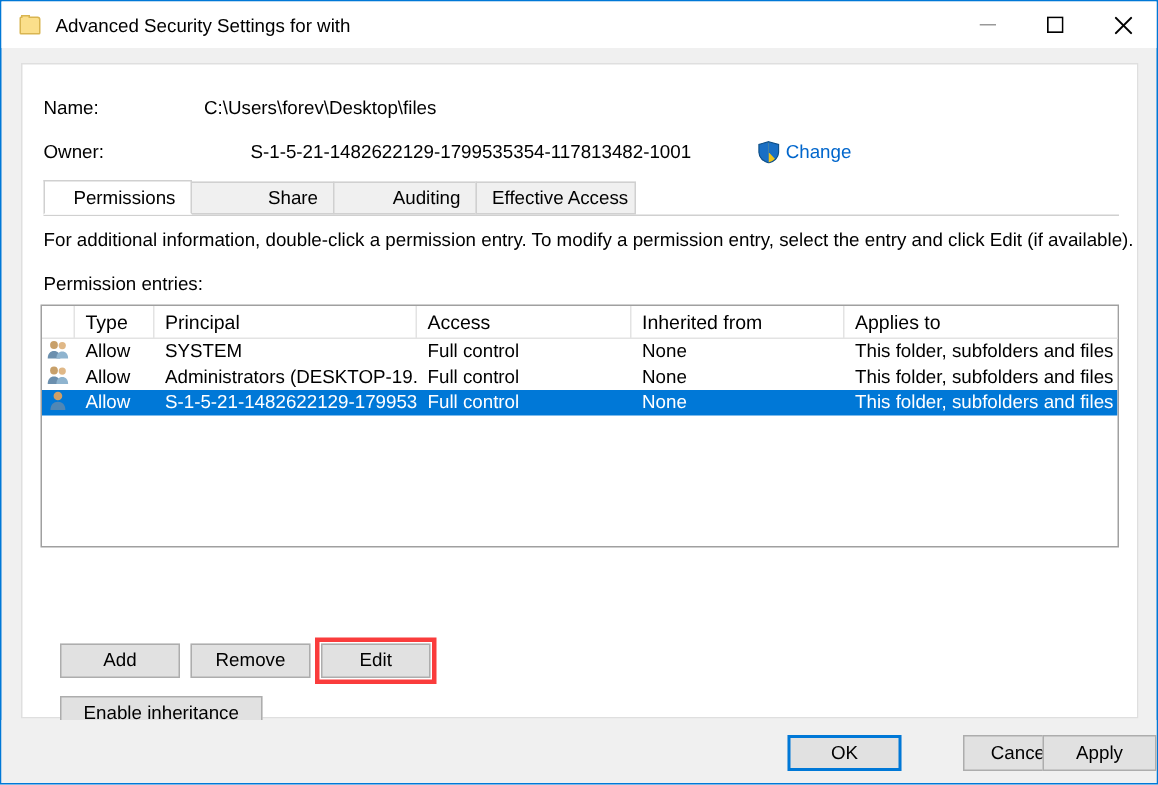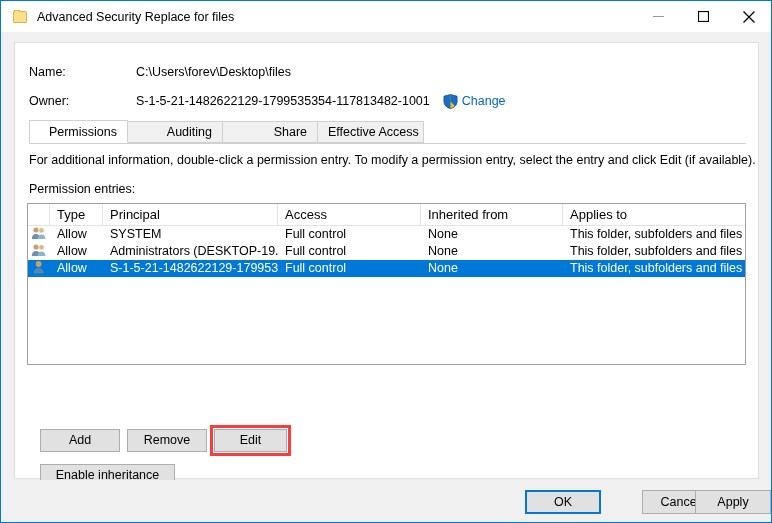--- a/index.html
+++ b/index.html
@@ -101,21 +101,21 @@
   
   .info-row {
     position: absolute;
     left: 14px;
     display: flex;
     align-items: center;
     height: 18px;
     font-size: 12.5px;
   }
   .info-row.name  { top: 20px; }
-  .info-row.owner { top: 49px; }
+  .info-row.owner { top: 49px; gap: 31px; }
   .info-label {
     width: 91px;
     flex: 0 0 auto;
   }
   .info-value { white-space: nowrap; margin-left: 16px; }
 
   .change-link-wrap {
     display: flex;
     align-items: center;
     margin-left: 13px;
@@ -323,21 +323,21 @@
 </style>
 </head>
 <body>
 
 <div class="window">
 
   <div class="titlebar">
     <div class="title-icon">
       <div class="folder-shape"></div>
     </div>
-    <div class="title-text">Advanced Security Replace for files</div>
+    <div class="title-text">Advanced Security Settings for with</div>
 
     <div class="win-controls">
       <div class="win-btn">
         <svg width="11" height="11" viewBox="0 0 11 11">
           <line x1="0" y1="5.5" x2="11" y2="5.5" stroke="#999999" stroke-width="1"></line>
         </svg>
       </div>
       <div class="win-btn">
         <svg width="11" height="11" viewBox="0 0 11 11">
           <rect x="0.5" y="0.5" width="10" height="10" fill="none" stroke="#000000" stroke-width="1.2"></rect>
@@ -368,22 +368,22 @@
           <path d="M8 0.5 L1 2.4 L1 8 C1 12 4.4 14.7 8 15.6 Z" fill="#1a6fc4"></path>
           <path d="M8 0.5 L15 2.4 L15 8 C15 10.1 14.1 11.8 12.8 13.1 L8 8 Z" fill="#1a6fc4"></path>
           <path d="M8 0.5 L15 2.4 L15 8 C15 12 11.6 14.7 8 15.6 C4.4 14.7 1 12 1 8 L1 2.4 Z" fill="none" stroke="#0d4f8b" stroke-width="0.8"></path>
         </svg>
         <span class="change-link">Change</span>
       </div>
     </div>
 
     <div class="tabstrip">
       <div class="tab active" style="width:99px">Permissions</div>
+      <div class="tab" style="width:96px">Share</div>
       <div class="tab" style="width:96px">Auditing</div>
-      <div class="tab" style="width:96px">Share</div>
       <div class="tab" style="width:107px">Effective Access</div>
     </div>
 
     <div class="hint-text">For additional information, double-click a permission entry. To modify a permission entry, select the entry and click Edit (if available).</div>
     <div class="entries-label">Permission entries:</div>
 
     <div class="listview">
       <div class="lv-header">
         <div class="hcell c-icon first"></div>
         <div class="hcell c-type">Type</div>

